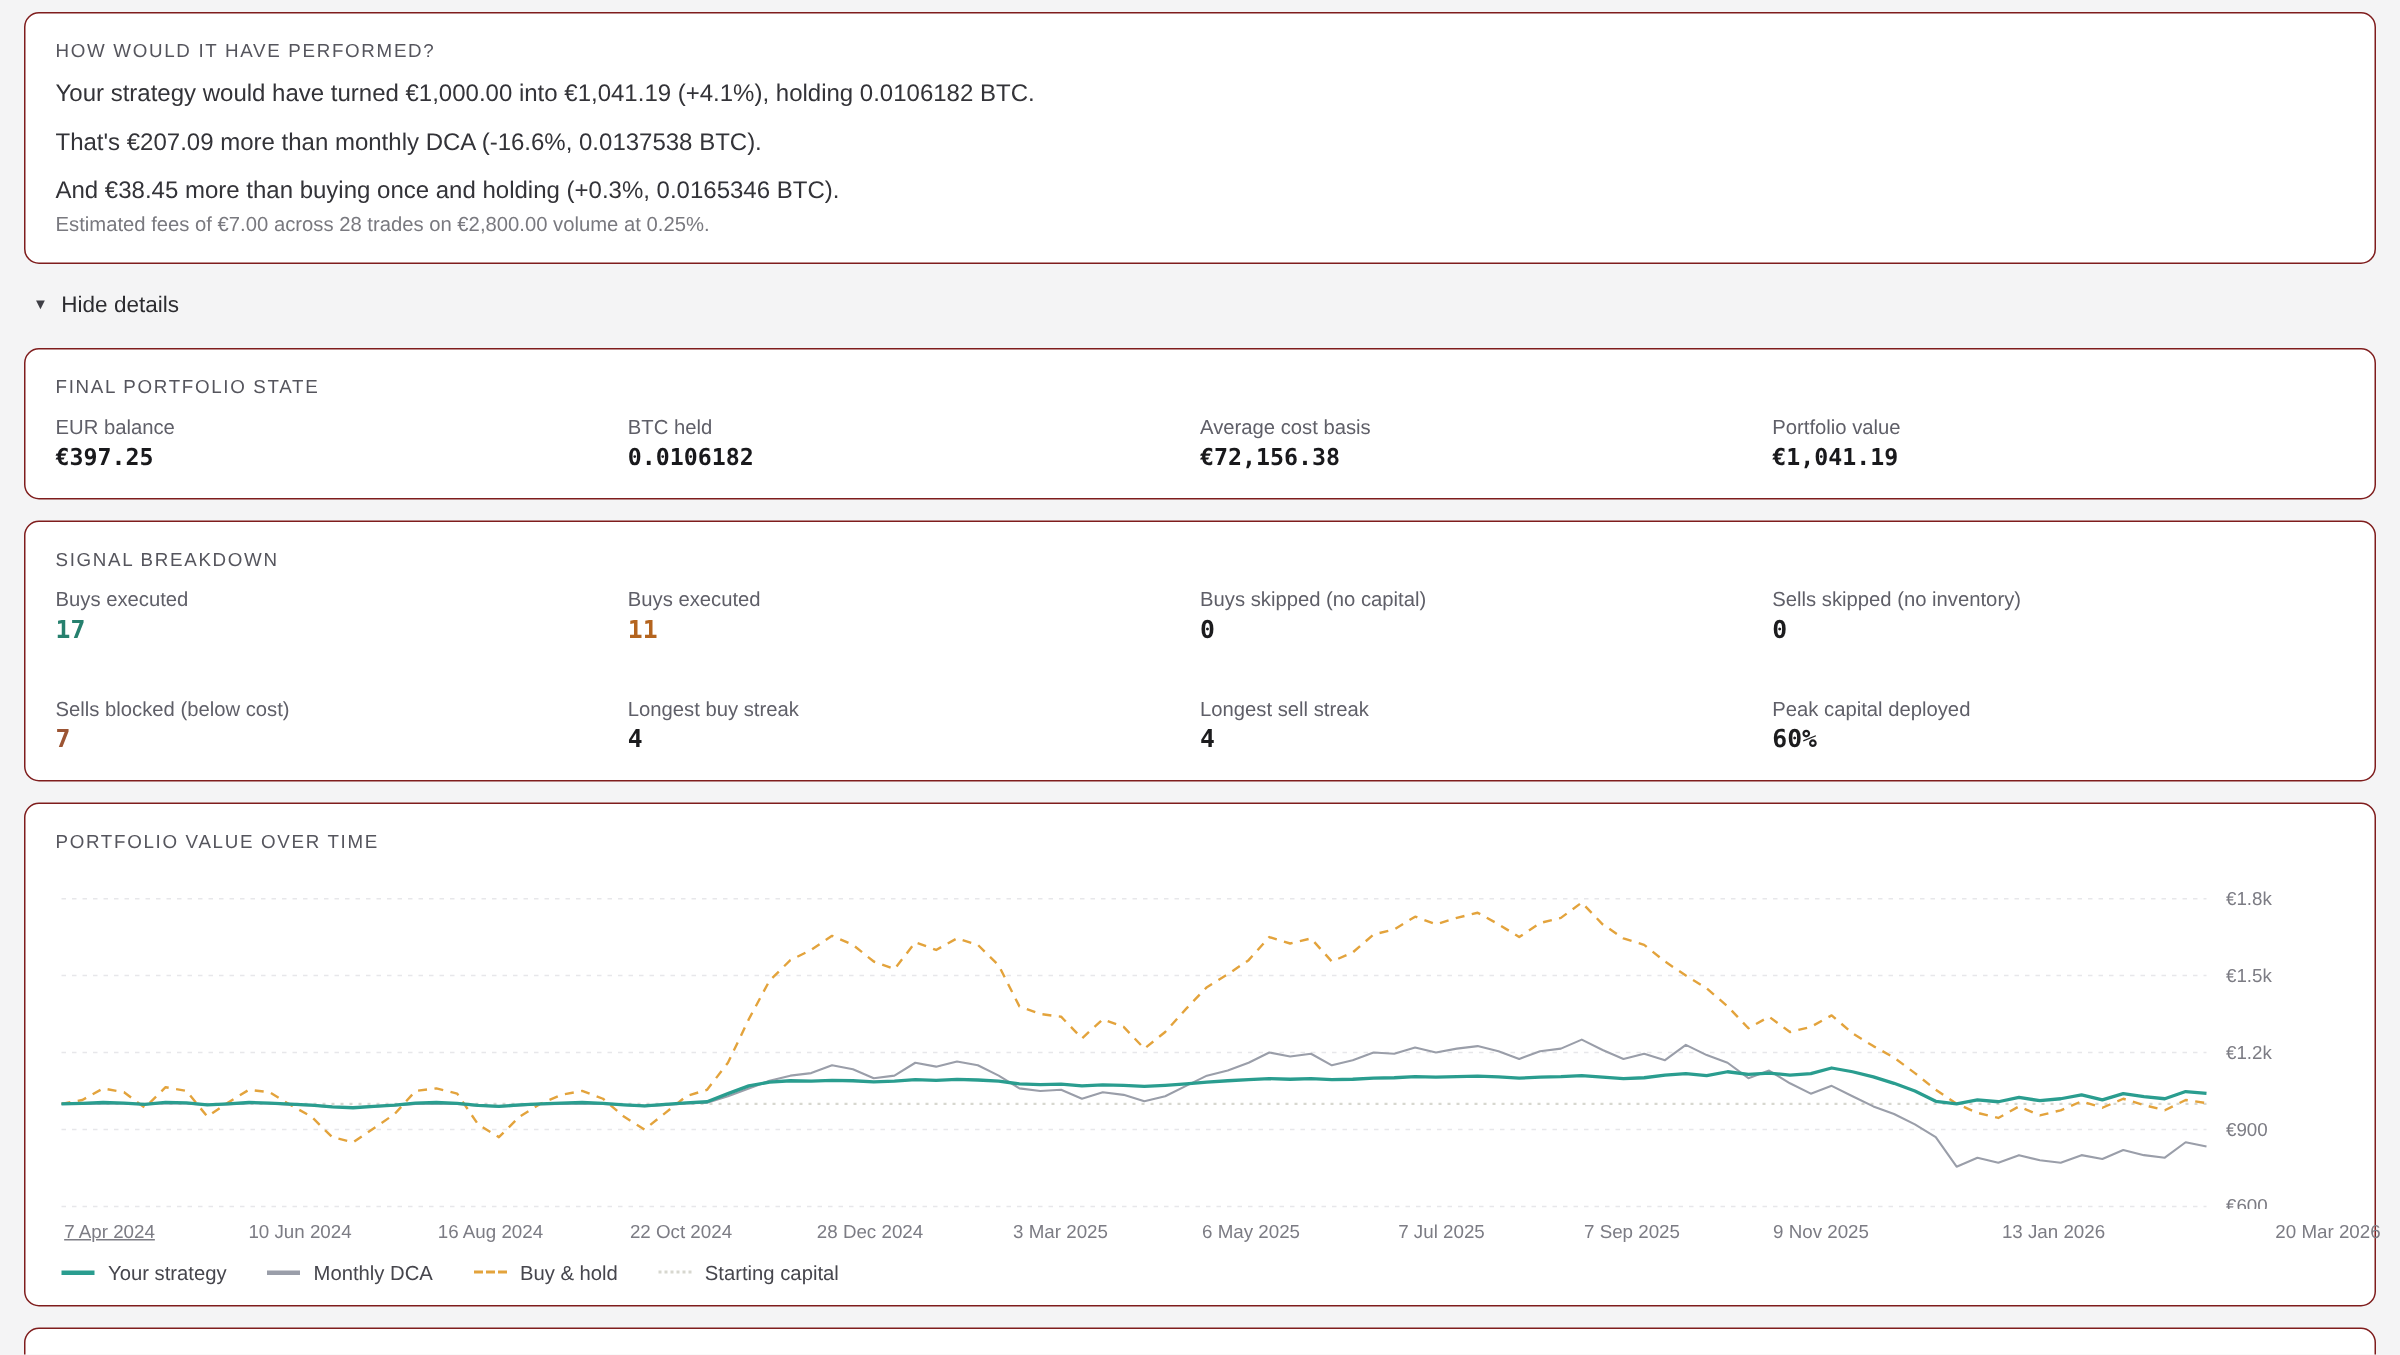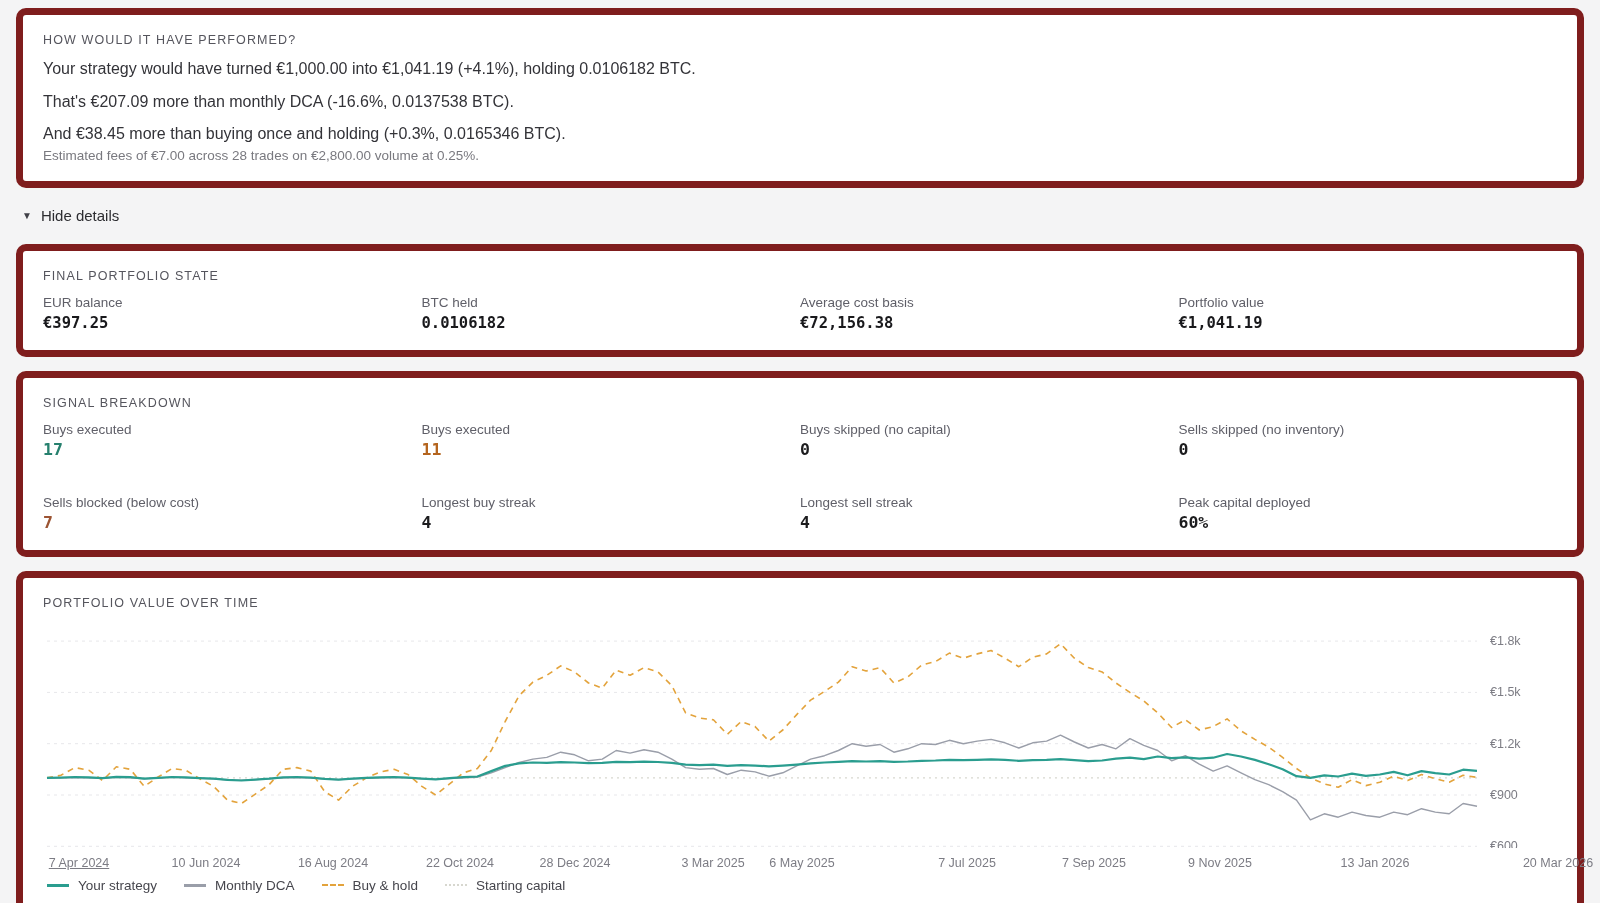--- a/index.html
+++ b/index.html
@@ -1,19 +1,19 @@
 <!DOCTYPE html>
 <html><head>
 <meta charset="utf-8">
 <style>
   * { margin:0; padding:0; box-sizing:border-box; }
   html,body { width:1600px; height:903px; overflow:hidden; background:#f4f4f5;
     font-family:"Liberation Sans", sans-serif; color:#27272a; }
   .content { padding:8px 16px; }
-  .card { background:#fff; border:7px solid #7f1d1d; border-radius:10px;
+  .card { background:#fff; border:1px solid #7f1d1d; border-radius:10px;
     padding:18px 20px; margin-bottom:14px; }
   .card-heading { font-size:12.5px; font-weight:500; letter-spacing:.09em;
     color:#55555d; text-transform:uppercase; }
   
   .summary-line { font-size:16px; color:#333338; margin-top:11px; line-height:1.35; }
   .fees-line { font-size:13.5px; color:#79797f; margin-top:3px; }
   
   .toggle-row { display:flex; align-items:center; gap:9px; margin:0 6px 14px 6px;
     height:28px; cursor:pointer; }
   .toggle-caret { font-size:10px; color:#3f3f46; }
@@ -24,21 +24,21 @@
   .stat-label { font-size:13.5px; color:#5f5f68; }
   .stat-value { font-family:"DejaVu Sans Mono", monospace; font-size:15.5px;
     font-weight:600; color:#19191c; margin-top:4px; }
   .stat-value.big { font-size:16.5px; font-weight:700; margin-top:3px; }
   
   .chart-wrap { margin-top:14px; position:relative; }
   .chart-svg { display:block; }
   .x-axis-row { position:relative; height:22px; }
   .x-tick { position:absolute; top:8px; transform:translateX(-50%);
     font-size:12.5px; color:#7c7c84; white-space:nowrap; }
-  .legend-row { display:flex; align-items:flex-start; gap:27px; margin:8px 0 2px 4px; height:20px; }
+  .legend-row { display:flex; align-items:flex-end; gap:27px; margin:8px 0 2px 4px; height:20px; }
   .legend-item { display:flex; align-items:center; gap:9px; }
   .legend-swatch { width:22px; height:0; display:inline-block; }
   .legend-label { font-size:13.5px; color:#46464d; }
   
   .card.cash { min-height:90px; margin-bottom:0; }
 </style>
 </head>
 <body>
 
 <div class="content">
@@ -133,23 +133,23 @@
           <polyline points="4.0,153.9 1434.0,153.9" fill="none" stroke="#d7d7cf" stroke-width="1.4" stroke-linejoin="round" stroke-dasharray="2 4"></polyline>
           <polyline points="4.0,153.9 17.9,151.3 31.8,143.6 45.7,146.2 59.5,156.5 73.4,142.8 87.3,145.3 101.2,162.4 115.1,153.0 129.0,144.5 142.8,146.2 156.7,154.7 170.6,162.4 184.5,176.1 198.4,179.5 212.3,170.1 226.1,160.7 240.0,145.3 253.9,143.6 267.8,147.1 281.7,167.6 295.6,176.1 309.4,162.4 323.3,153.9 337.2,147.9 351.1,145.3 365.0,150.5 378.9,162.4 392.7,171.0 406.6,159.9 420.5,148.8 434.4,144.5 448.3,126.5 462.2,97.5 476.0,71.8 489.9,58.1 503.8,51.3 517.7,41.9 531.6,47.9 545.5,59.0 559.3,64.1 573.2,46.2 587.1,51.3 601.0,43.6 614.9,47.9 628.8,61.6 642.6,88.9 656.5,94.0 670.4,95.8 684.3,110.3 698.2,97.5 712.1,102.6 725.9,117.1 739.8,106.0 753.7,90.6 767.6,76.1 781.5,67.5 795.4,58.1 809.2,42.7 823.1,47.0 837.0,43.6 850.9,59.0 864.8,53.0 878.7,41.0 892.5,37.6 906.4,29.1 920.3,34.2 934.2,29.9 948.1,26.5 962.0,34.2 975.8,42.7 989.7,33.3 1003.6,29.9 1017.5,19.7 1031.4,34.2 1045.3,43.6 1059.1,47.9 1073.0,59.0 1086.9,68.4 1100.8,76.9 1114.7,88.9 1128.6,103.5 1142.4,95.8 1156.3,106.0 1170.2,102.6 1184.1,94.9 1198.0,106.9 1211.9,115.4 1225.7,123.1 1239.6,133.4 1253.5,144.5 1267.4,153.9 1281.3,159.9 1295.2,163.3 1309.0,155.6 1322.9,161.6 1336.8,158.2 1350.7,152.2 1364.6,156.5 1378.5,150.5 1392.3,154.7 1406.2,158.2 1420.1,151.3 1434.0,153.4" fill="none" stroke="#e3a33c" stroke-width="1.6" stroke-linejoin="round" stroke-dasharray="6 5"></polyline>
           <polyline points="4.0,153.9 17.9,153.9 31.8,153.6 45.7,153.7 59.5,154.2 73.4,153.4 87.3,153.7 101.2,154.7 115.1,154.1 129.0,153.4 142.8,153.7 156.7,154.4 170.6,154.9 184.5,155.9 198.4,156.3 212.3,155.6 226.1,154.9 240.0,153.9 253.9,153.6 267.8,153.9 281.7,155.1 295.6,155.6 309.4,154.9 323.3,154.2 337.2,153.9 351.1,153.6 365.0,153.9 378.9,154.7 392.7,155.4 406.6,154.6 420.5,153.7 434.4,153.2 448.3,148.8 462.2,143.6 476.0,138.5 489.9,135.1 503.8,133.4 517.7,128.2 531.6,130.8 545.5,136.8 559.3,135.1 573.2,126.5 587.1,129.1 601.0,125.7 614.9,128.2 628.8,135.1 642.6,143.6 656.5,145.3 670.4,144.5 684.3,150.5 698.2,146.2 712.1,147.9 725.9,152.2 739.8,148.8 753.7,141.9 767.6,135.1 781.5,131.7 795.4,126.5 809.2,119.7 823.1,122.3 837.0,120.5 850.9,128.2 864.8,124.8 878.7,119.7 892.5,120.5 906.4,116.3 920.3,119.7 934.2,117.1 948.1,115.4 962.0,118.8 975.8,124.0 989.7,118.8 1003.6,117.1 1017.5,111.1 1031.4,118.0 1045.3,124.0 1059.1,120.5 1073.0,124.8 1086.9,114.6 1100.8,121.4 1114.7,126.5 1128.6,136.8 1142.4,131.7 1156.3,140.2 1170.2,147.1 1184.1,141.9 1198.0,148.8 1211.9,155.6 1225.7,160.7 1239.6,167.6 1253.5,176.1 1267.4,195.8 1281.3,189.8 1295.2,193.2 1309.0,188.1 1322.9,191.5 1336.8,193.2 1350.7,188.1 1364.6,190.7 1378.5,184.7 1392.3,188.1 1406.2,189.8 1420.1,179.5 1434.0,182.3" fill="none" stroke="#9a9ea9" stroke-width="1.4" stroke-linejoin="round"></polyline>
           <polyline points="4.0,153.9 17.9,153.6 31.8,153.0 45.7,153.4 59.5,154.2 73.4,152.9 87.3,153.2 101.2,154.6 115.1,153.9 129.0,153.0 142.8,153.4 156.7,154.1 170.6,154.7 184.5,155.9 198.4,156.5 212.3,155.6 226.1,154.7 240.0,153.4 253.9,153.0 267.8,153.6 281.7,154.9 295.6,155.6 309.4,154.6 323.3,153.9 337.2,153.4 351.1,153.0 365.0,153.6 378.9,154.6 392.7,155.3 406.6,154.2 420.5,153.2 434.4,152.5 448.3,147.1 462.2,141.9 476.0,139.4 489.9,138.5 503.8,138.8 517.7,138.2 531.6,138.5 545.5,139.2 559.3,138.8 573.2,137.8 587.1,138.2 601.0,137.6 614.9,138.0 628.8,138.8 642.6,140.6 656.5,141.1 670.4,140.7 684.3,141.9 698.2,141.2 712.1,141.6 725.9,142.3 739.8,141.6 753.7,140.6 767.6,139.4 781.5,138.5 795.4,137.8 809.2,137.1 823.1,137.5 837.0,137.1 850.9,137.8 864.8,137.5 878.7,136.8 892.5,136.5 906.4,135.8 920.3,136.1 934.2,135.8 948.1,135.4 962.0,135.9 975.8,136.8 989.7,136.1 1003.6,135.8 1017.5,135.1 1031.4,136.1 1045.3,137.1 1059.1,136.5 1073.0,134.7 1086.9,133.7 1100.8,135.1 1114.7,132.5 1128.6,134.2 1142.4,133.4 1156.3,134.7 1170.2,133.7 1184.1,130.0 1198.0,132.5 1211.9,135.9 1225.7,140.2 1239.6,145.3 1253.5,152.2 1267.4,153.9 1281.3,151.3 1295.2,152.5 1309.0,149.6 1322.9,151.8 1336.8,150.5 1350.7,147.9 1364.6,151.3 1378.5,147.1 1392.3,149.1 1406.2,150.5 1420.1,145.7 1434.0,146.9" fill="none" stroke="#2a9d8f" stroke-width="2.2" stroke-linejoin="round"></polyline>
         </svg>
       <div class="x-axis-row">
           <span class="x-tick" style="left: 36px; text-decoration: underline;">7 Apr 2024</span>
           <span class="x-tick" style="left: 163px;">10 Jun 2024</span>
           <span class="x-tick" style="left: 290px;">16 Aug 2024</span>
           <span class="x-tick" style="left: 417px; text-align: center;">22 Oct 2024</span>
-          <span class="x-tick" style="left: 532px;">28 Dec 2024</span>
+          <span class="x-tick" style="left: 543px;">28 Dec 2024</span>
           <span class="x-tick" style="left: 670px;">3 Mar 2025</span>
-          <span class="x-tick" style="left: 759px; text-align: right;">6 May 2025</span>
+          <span class="x-tick" style="left: 797px; text-align: right;">6 May 2025</span>
           <span class="x-tick" style="left: 924px;">7 Jul 2025</span>
           <span class="x-tick" style="left: 1051px;">7 Sep 2025</span>
           <span class="x-tick" style="left: 1177px;">9 Nov 2025</span>
           <span class="x-tick" style="left: 1332px;">13 Jan 2026</span>
           <span class="x-tick" style="left: 1515px;">20 Mar 2026</span>
         </div>
       <div class="legend-row">
         <div class="legend-item">
           <span class="legend-swatch" style="border-top: 3px solid rgb(42, 157, 143);"></span>
           <span class="legend-label">Your strategy</span>

